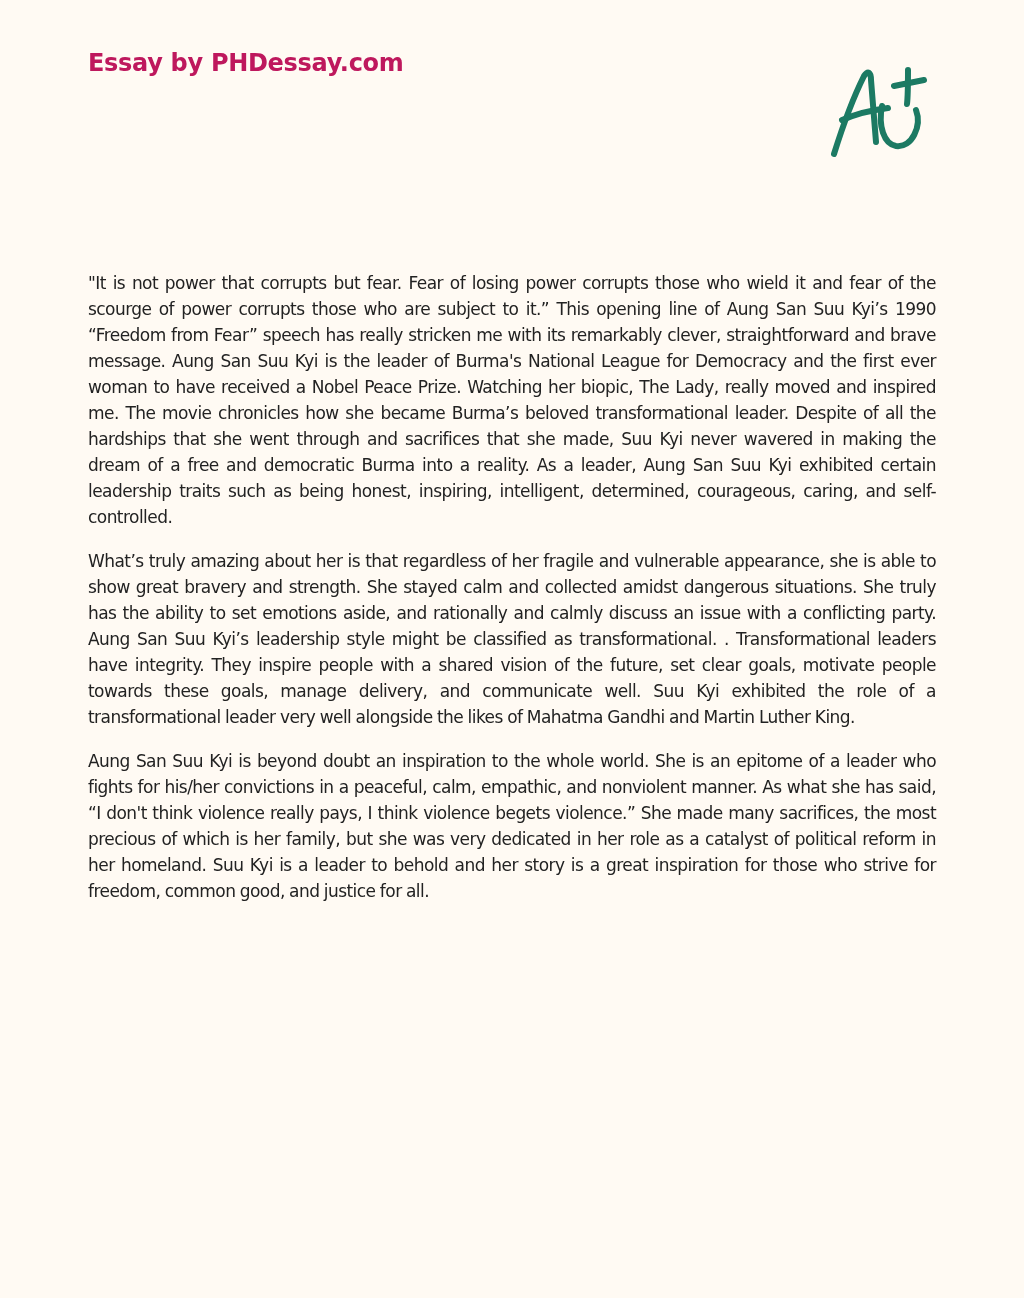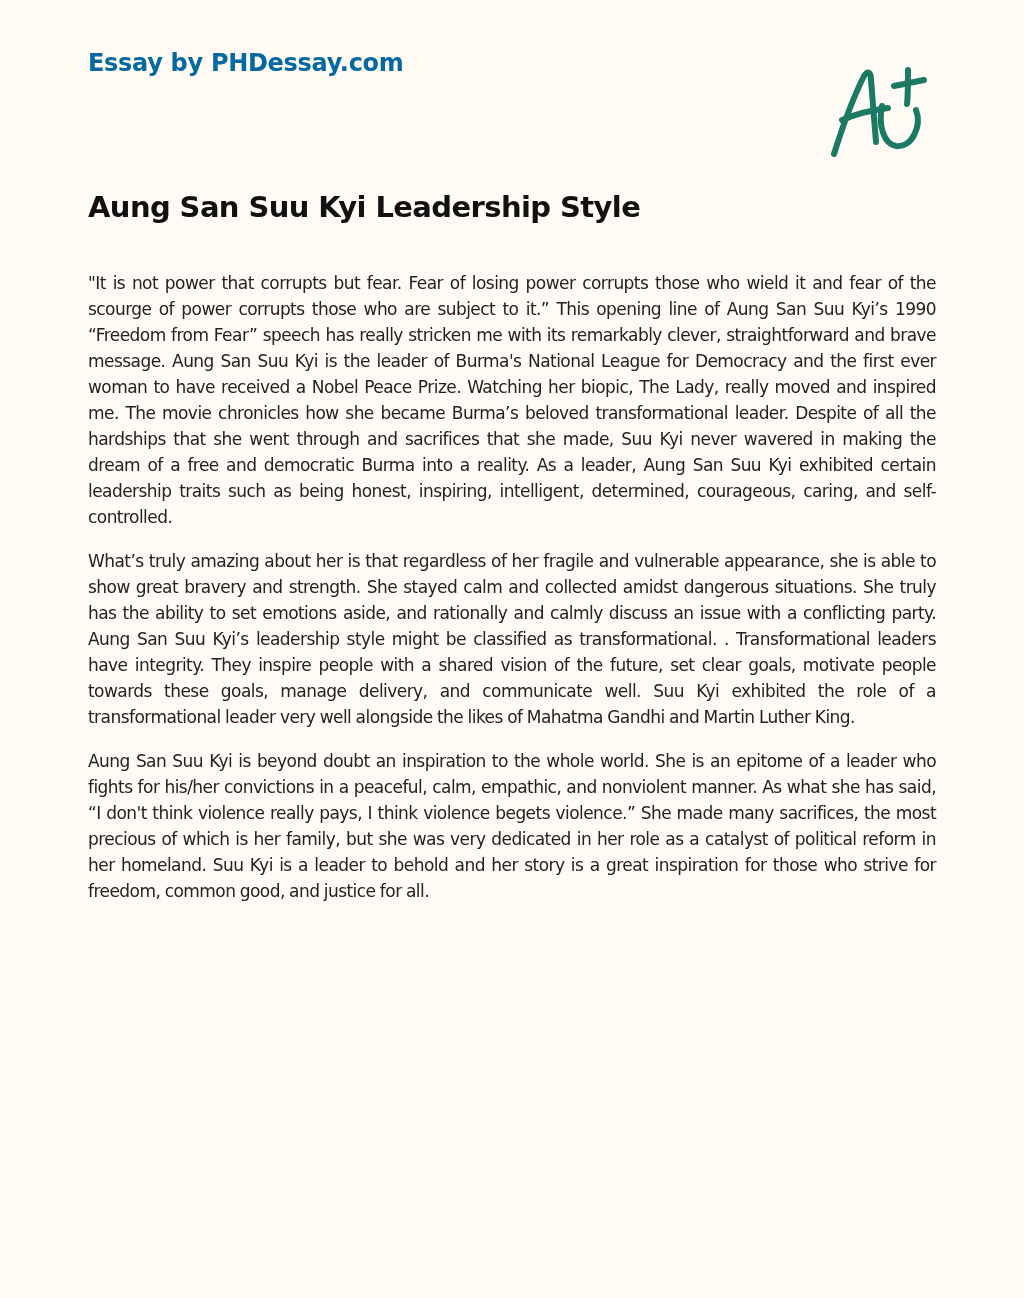--- a/index.html
+++ b/index.html
@@ -24,21 +24,21 @@
     .header {
       position: relative;
       height: 170px;
     }
     .brand {
       position: absolute;
       top: 49px;
       left: 0;
       font-size: 24px;
       font-weight: bold;
-      color: #0369a1;
+      color: #be185d;
       letter-spacing: -0.3px;
       white-space: nowrap;
     }
     .source {
       position: absolute;
       top: 101px;
       left: 0;
       font-size: 14px;
       color: #7c8086;
       white-space: nowrap;
@@ -92,20 +92,19 @@
       <g fill="none" stroke="#1c7a63" stroke-width="6" stroke-linecap="round" stroke-linejoin="round">
         <path d="M6 92 C16 60 26 34 36 14 C40 8 43 10 43 18 C45 42 47 66 48 80"></path>
         <path d="M14 58 C28 52 44 48 60 46"></path>
         <path d="M54 44 C50 64 56 82 68 84 C84 86 94 64 88 48"></path>
         <path d="M80 8 C80 22 80 34 79 42"></path>
         <path d="M66 24 C76 22 86 20 96 18"></path>
       </g>
     </svg>
   </div>
 
-  <h1 class="title">Aung San Suu Kyi Leadership Style</h1>
 
   <div class="body-text">
     <p>"It is not power that corrupts but fear. Fear of losing power corrupts those who wield it and fear of the scourge of power corrupts those who are subject to it.” This opening line of Aung San Suu Kyi’s 1990 “Freedom from Fear” speech has really stricken me with its remarkably clever, straightforward and brave message. Aung San Suu Kyi is the leader of Burma's National League for Democracy and the first ever woman to have received a Nobel Peace Prize. Watching her biopic, The Lady, really moved and inspired me. The movie chronicles how she became Burma’s beloved transformational leader. Despite of all the hardships that she went through and sacrifices that she made, Suu Kyi never wavered in making the dream of a free and democratic Burma into a reality. As a leader, Aung San Suu Kyi exhibited certain leadership traits such as being honest, inspiring, intelligent, determined, courageous, caring, and self-controlled.</p>
     <p>What’s truly amazing about her is that regardless of her fragile and vulnerable appearance, she is able to show great bravery and strength. She stayed calm and collected amidst dangerous situations. She truly has the ability to set emotions aside, and rationally and calmly discuss an issue with a conflicting party. Aung San Suu Kyi’s leadership style might be classified as transformational. . Transformational leaders have integrity. They inspire people with a shared vision of the future, set clear goals, motivate people towards these goals, manage delivery, and communicate well. Suu Kyi exhibited the role of a transformational leader very well alongside the likes of Mahatma Gandhi and Martin Luther King.</p>
     <p>Aung San Suu Kyi is beyond doubt an inspiration to the whole world. She is an epitome of a leader who fights for his/her convictions in a peaceful, calm, empathic, and nonviolent manner. As what she has said, “I don't think violence really pays, I think violence begets violence.” She made many sacrifices, the most precious of which is her family, but she was very dedicated in her role as a catalyst of political reform in her homeland. Suu Kyi is a leader to behold and her story is a great inspiration for those who strive for freedom, common good, and justice for all.</p>
   </div>
 </div>
 
 </body></html>

